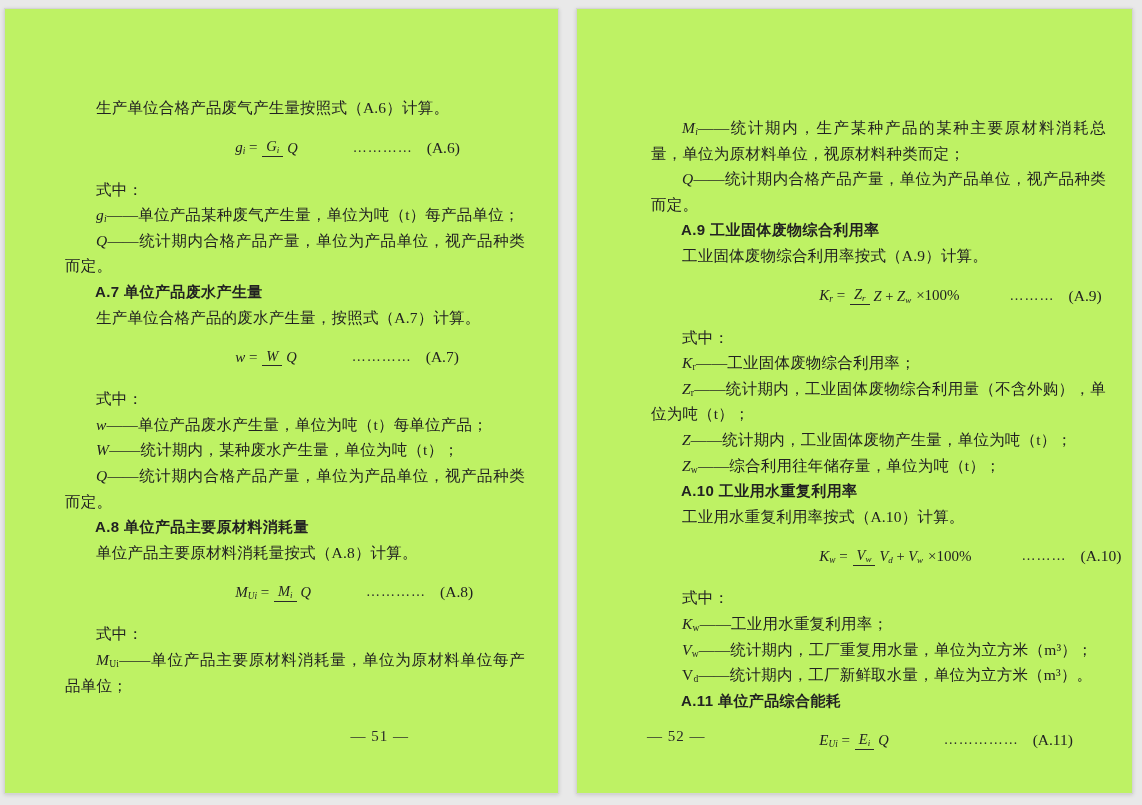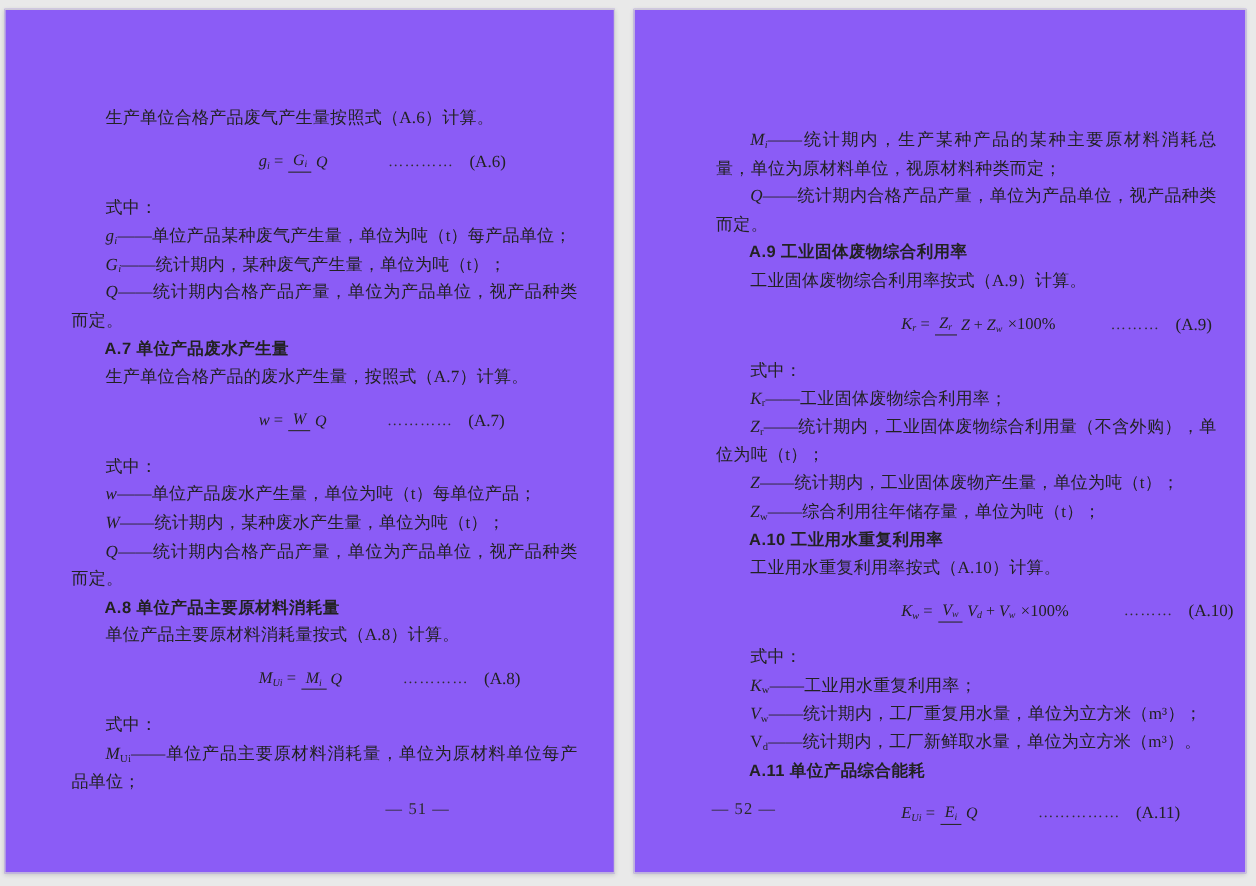--- a/index.html
+++ b/index.html
@@ -13,21 +13,21 @@
     position: relative;
     width: 1142px;
     height: 805px;
     overflow: hidden;
     background: #e9e9e9;
   }
   .page {
     position: absolute;
     top: 8px;
     height: 786px;
-    background: #8b5cf6;
+    background: #bef264;
     border: 1px solid #d4d4d4;
     box-shadow: 0 1px 4px rgba(0,0,0,0.14);
     overflow: hidden;
   }
   .page-left  { left: 4px;   width: 555px; padding: 86px 33px 0 60px; }
   .page-right { left: 576px; width: 557px; padding: 106px 26px 0 74px; }
 
   .para, .heading {
     margin: 0;
     font-size: 15.5px;
@@ -101,21 +101,20 @@
   <div class="page page-left">
     <div class="page-content" id="page-0">
         <p class="para"><span>生产单位合格产品废气产生量按照式（A.6）计算。</span></p>
         <div class="f-row">
           <span class="f-main"><span class="f-lhs"><span class="it">g</span><sub class="it">i</sub><span> = </span></span><span class="frac"><span class="num"><span class="it">G</span><sub class="it">i</sub></span><span class="den"><span class="it">Q</span></span></span></span>
           <span class="f-dots">…………</span>
           <span class="f-label">(A.6)</span>
         </div>
         <p class="para"><span>式中：</span></p>
         <p class="para"><span class="it">g</span><sub class="it">i</sub><span>——单位产品某种废气产生量，单位为吨（t）每产品单位；</span></p>
-        <p class="para"><span class="it">G</span><sub class="it">i</sub><span>——统计期内，某种废气产生量，单位为吨（t）；</span></p>
         <p class="para"><span class="it">Q</span><span>——统计期内合格产品产量，单位为产品单位，视产品种类而定。</span></p>
         <p class="heading"><span>A.7 单位产品废水产生量</span></p>
         <p class="para"><span>生产单位合格产品的废水产生量，按照式（A.7）计算。</span></p>
         <div class="f-row">
           <span class="f-main"><span class="f-lhs"><span class="it">w</span><span> = </span></span><span class="frac"><span class="num"><span class="it">W</span></span><span class="den"><span class="it">Q</span></span></span></span>
           <span class="f-dots">…………</span>
           <span class="f-label">(A.7)</span>
         </div>
         <p class="para"><span>式中：</span></p>
         <p class="para"><span class="it">w</span><span>——单位产品废水产生量，单位为吨（t）每单位产品；</span></p>

